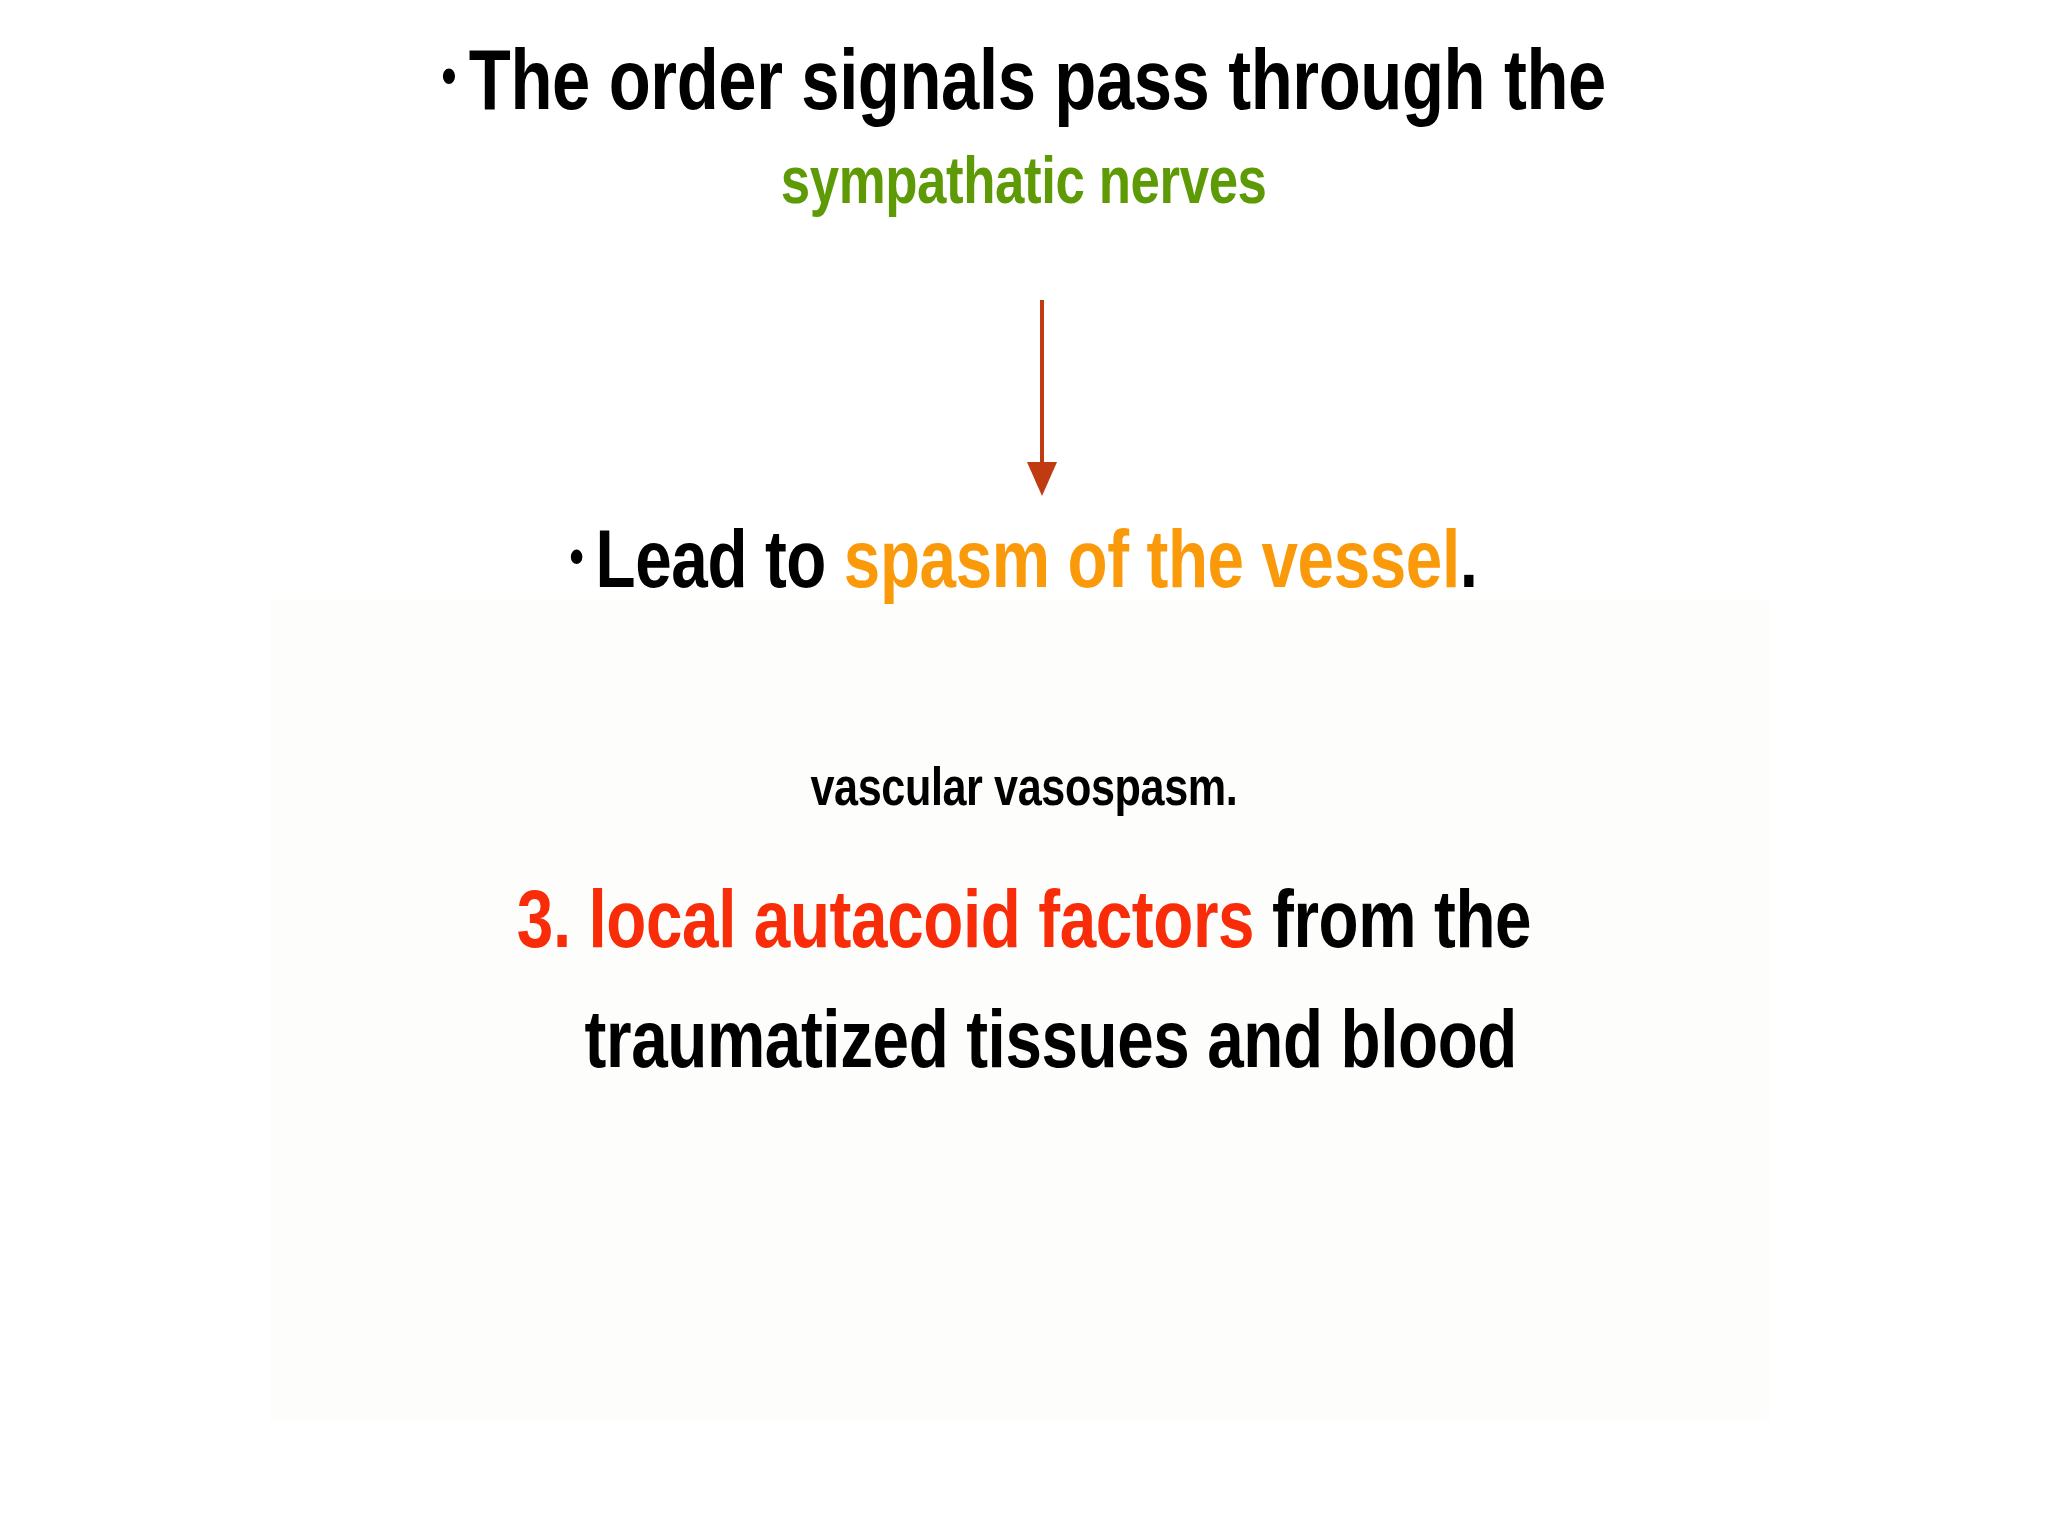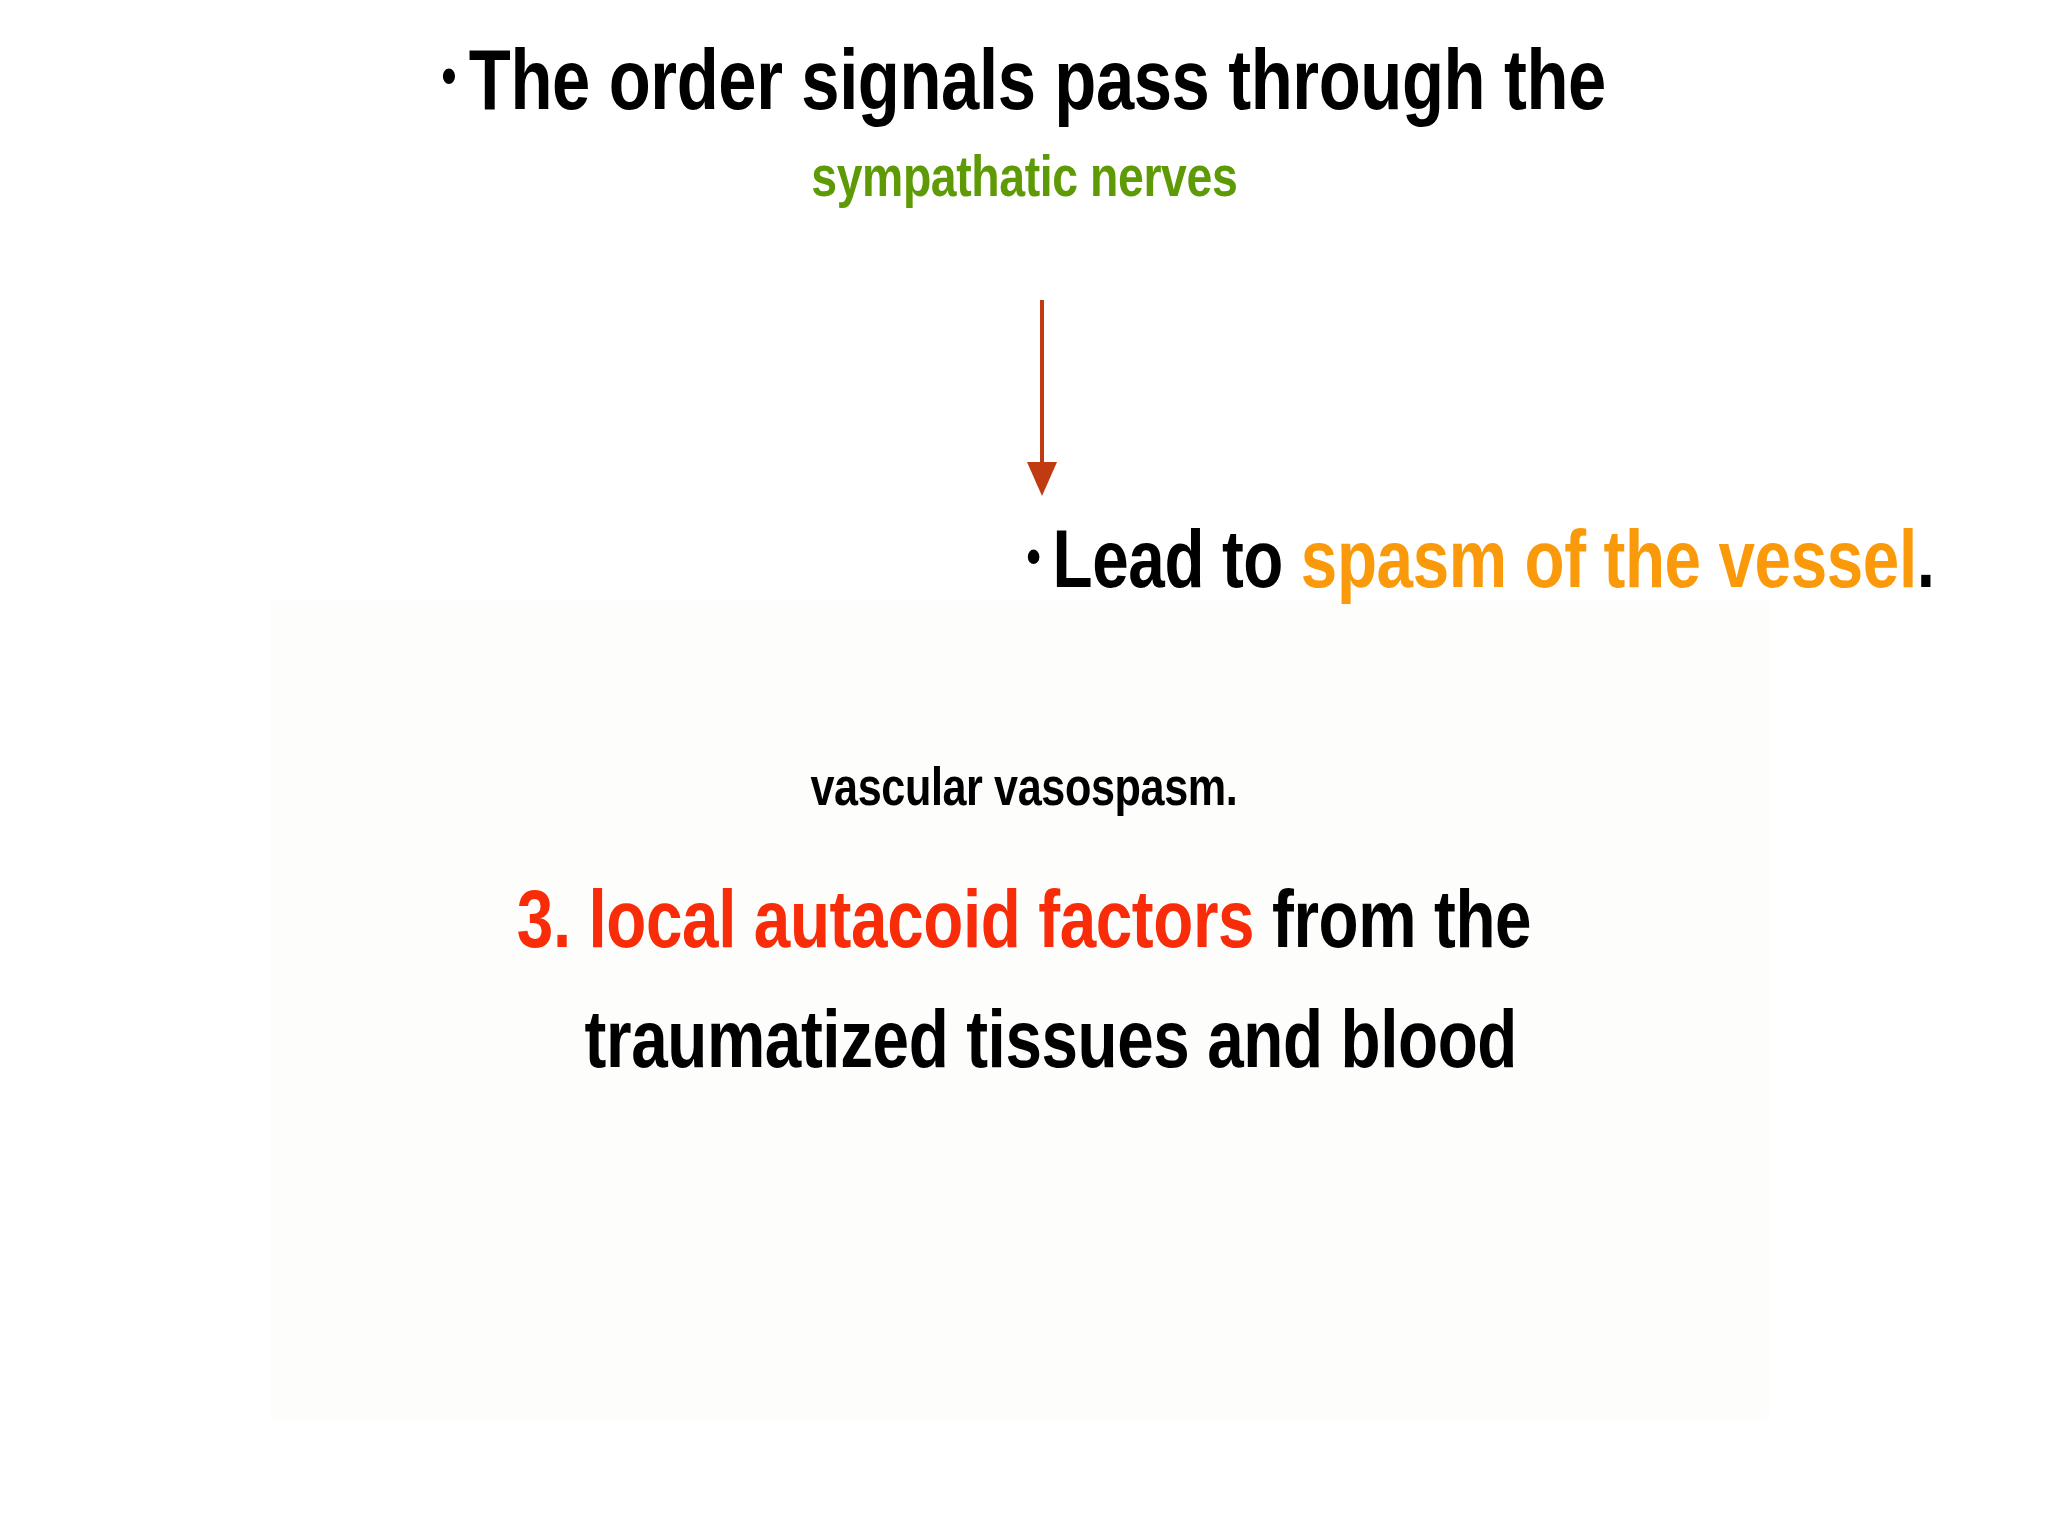--- a/index.html
+++ b/index.html
@@ -70,22 +70,22 @@
     line-height: 1;
   }
 
   .green  { color: #5e9a05; }
   .orange { color: #fa9a0b; }
   .blue   { color: #0c6aef; }
   .red    { color: #f82c08; }
 
   
   #l1 { top: 30px;   font-size: 86px; }
-  #l2 { top: 142px;  font-size: 58px; }
-  #l3 { top: 512px;  font-size: 82px; text-align: right; }
+  #l2 { top: 142px;  font-size: 66px; }
+  #l3 { top: 512px;  font-size: 82px; }
   #l4 { top: 632px;  font-size: 82px; }
   #l5 { top: 755px;  font-size: 54px; }
   #l6 { top: 872px;  font-size: 82px; }
   #l7 { top: 992px;  font-size: 82px; margin-left: 27px; }
   #l8 { top: 1110px; font-size: 82px; }
 
   
   #arrow {
     position: absolute;
     left: 1020px;

